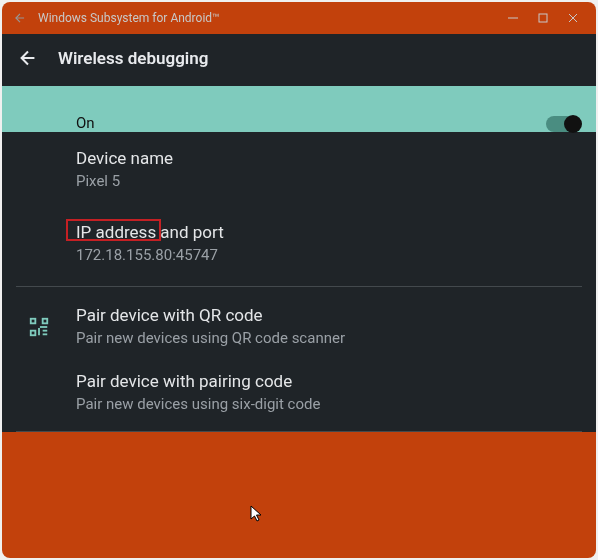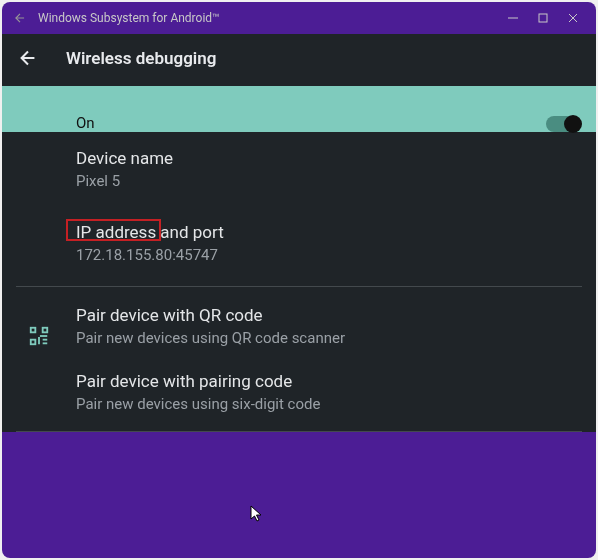--- a/index.html
+++ b/index.html
@@ -8,21 +8,21 @@
       background: #f0f0f0;
       width: 598px;
       height: 560px;
       overflow: hidden;
       position: relative;
     }
     .window {
       width: 594px;
       height: 556px;
       margin: 2px;
-      background: #4c1d95;
+      background: #c2410c;
       border-radius: 8px;
       overflow: hidden;
       position: relative;
     }
     .titlebar {
       height: 32px;
       display: flex;
       align-items: center;
       padding: 0 8px;
       color: #c8c8c8;
@@ -44,21 +44,21 @@
       display: flex;
       align-items: center;
       justify-content: center;
       color: #c8c8c8;
     }
     .content { background: #1f2428; color: #e4e6e8; }
     .header {
       display: flex;
       align-items: center;
       padding: 12px 14px 16px 14px;
-      gap: 26px;
+      gap: 18px;
     }
     .header-back {
       width: 24px;
       height: 24px;
       display: flex;
       align-items: center;
       justify-content: center;
     }
     .header-title { font-size: 17px; font-weight: 600; color: #e8eaed; }
     .on-row {
@@ -90,21 +90,21 @@
     .sec-title { font-size: 17px; color: #e4e6e8; margin-bottom: 4px; }
     .sec-sub { font-size: 15px; color: #9aa0a6; }
     .divider {
       height: 1px;
       background: #43494d;
       margin: 6px 14px;
     }
     .row {
       display: flex;
       padding: 12px 16px 12px 20px;
-      align-items: flex-end;
+      align-items: center;
       gap: 20px;
     }
     .row-icon {
       width: 34px;
       display: flex;
       justify-content: center;
       padding-top: 2px;
       color: #7fcbbd;
     }
     .row-icon.empty { width: 34px; }

